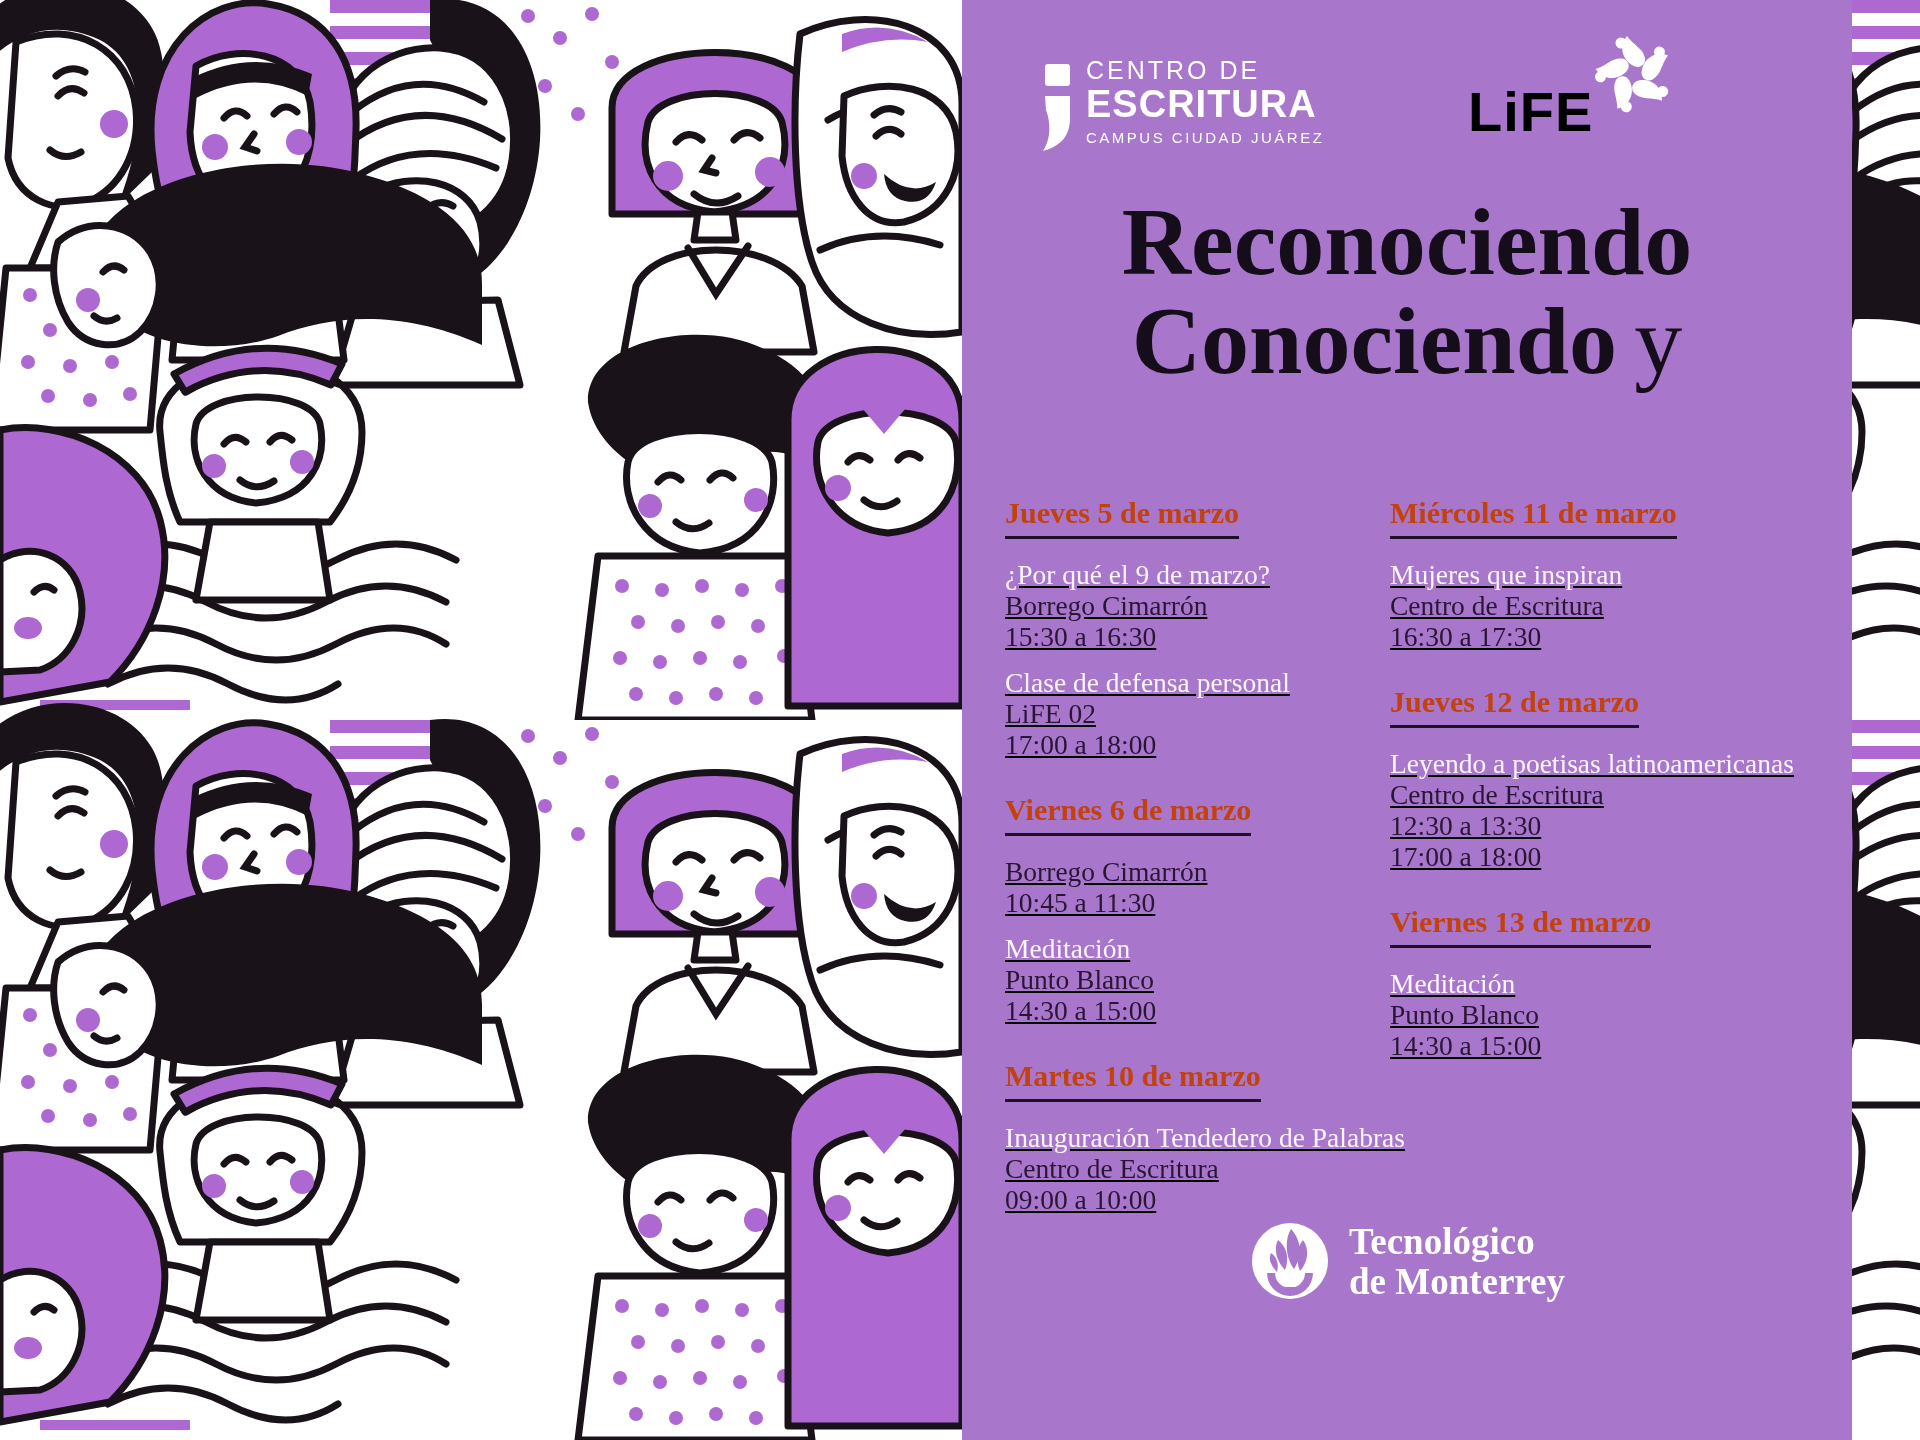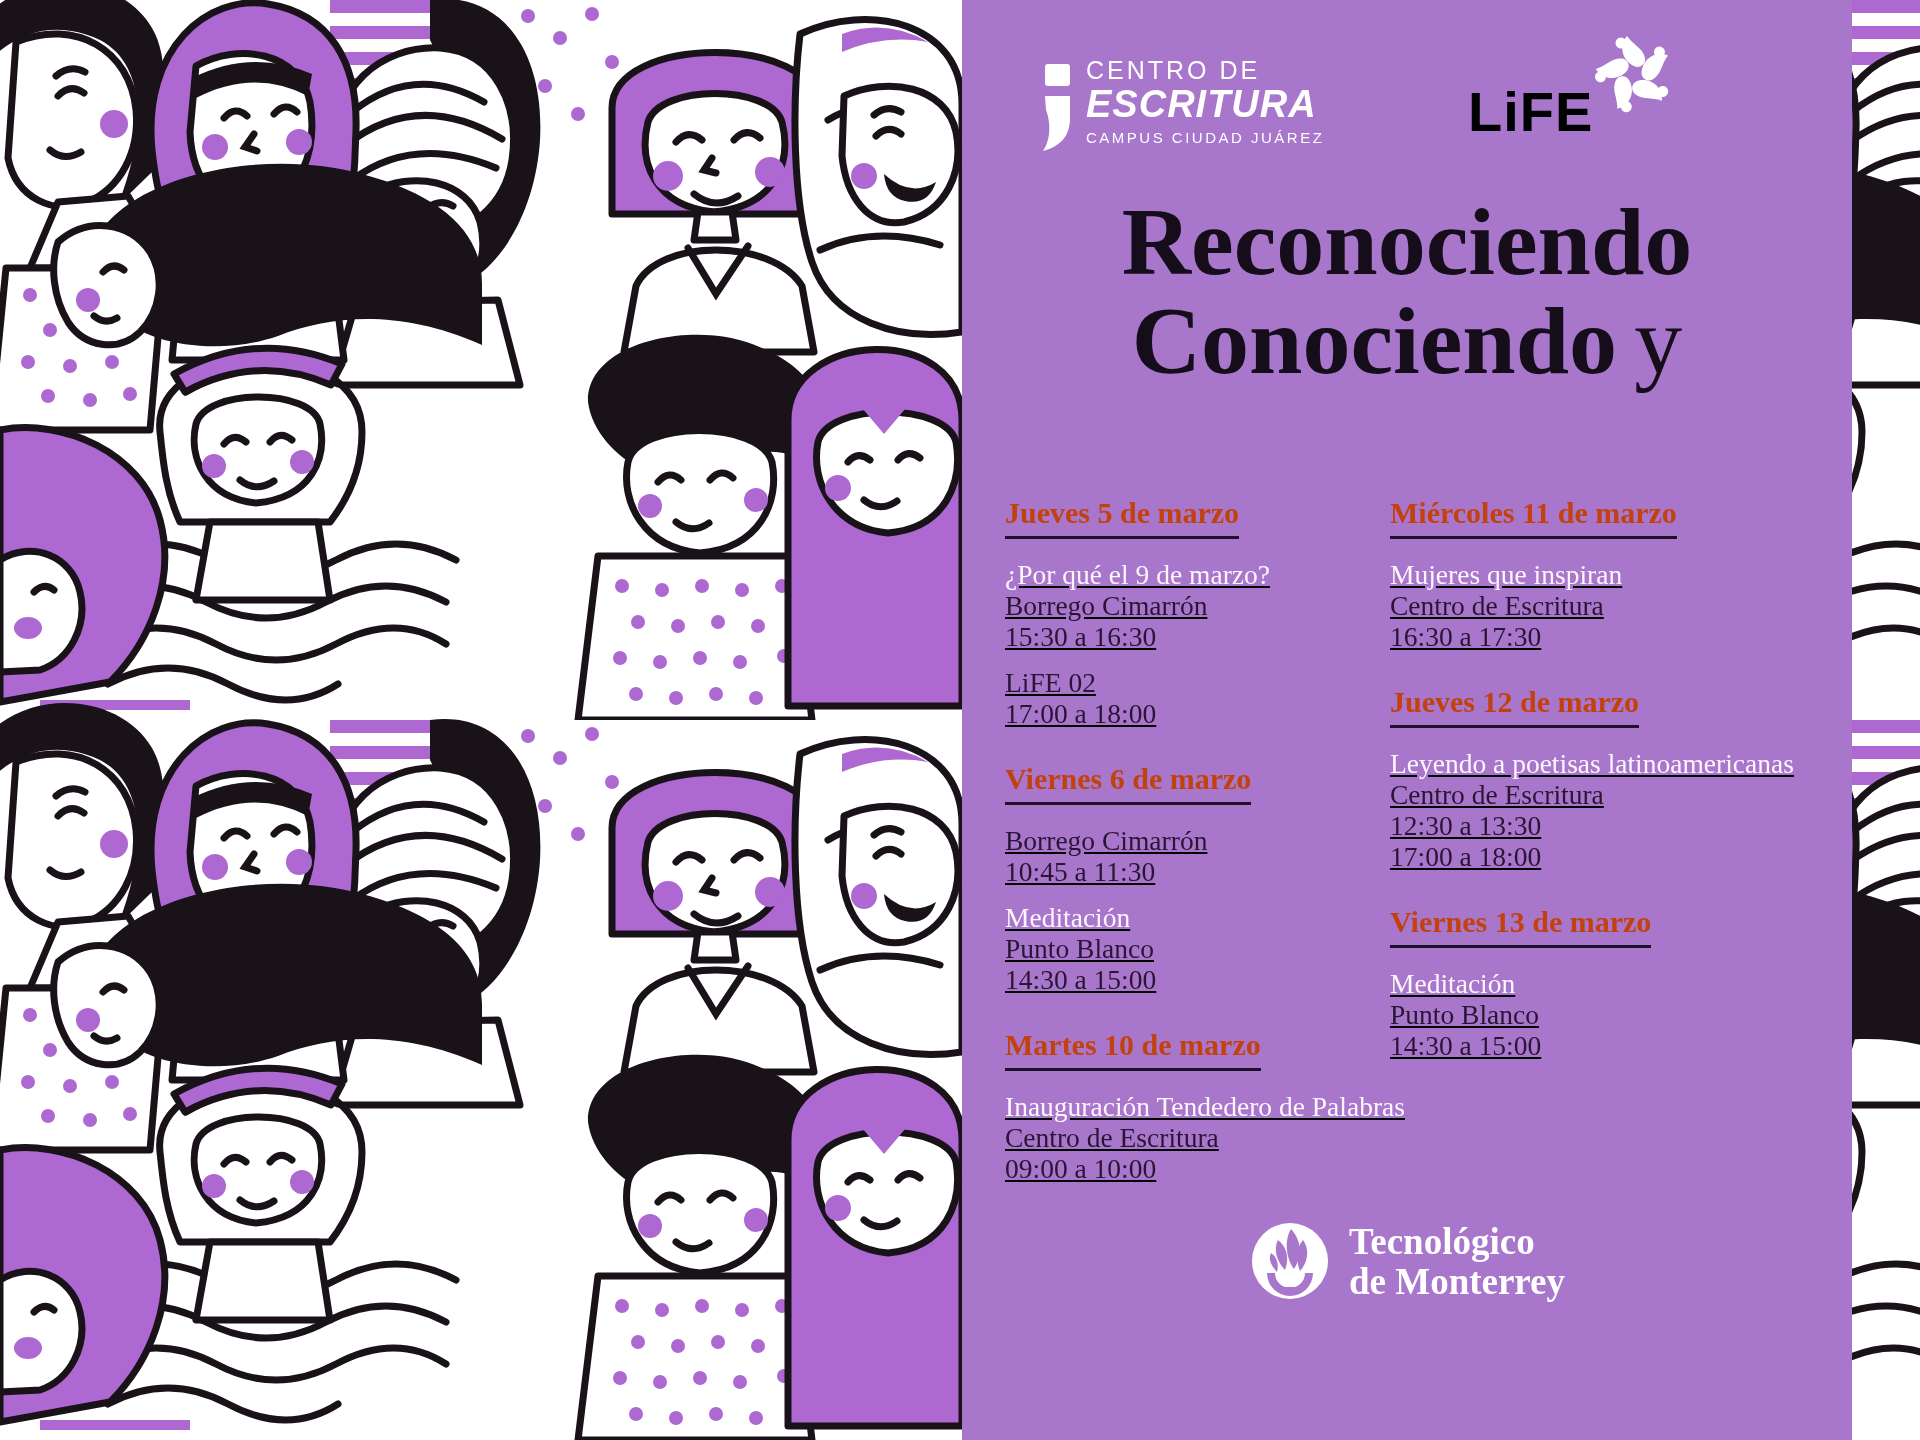--- a/index.html
+++ b/index.html
@@ -10,21 +10,21 @@
   
   .illustration-left{position:absolute;left:0;top:0;width:962px;height:1440px;overflow:hidden;}
   .illustration-right{position:absolute;left:1852px;top:0;width:68px;height:1440px;overflow:hidden;}
   
   .panel{position:absolute;left:962px;top:0;width:890px;height:1440px;background:#a877cb;}
   
   .logo-centro{position:absolute;left:1042px;top:56px;display:flex;align-items:flex-start;}
   .logo-centro .mark{width:30px;height:88px;margin-top:8px;}
   .logo-centro .words{margin-left:14px;color:#ffffff;font-family:"Liberation Sans", sans-serif;}
   .centro-line1{font-size:25px;letter-spacing:3px;font-weight:400;line-height:28px;}
-  .centro-line2{font-size:38px;letter-spacing:1px;font-weight:700;line-height:40px;font-style:italic;}
+  .centro-line2{font-size:38px;letter-spacing:1px;font-weight:700;line-height:40px;}
   .centro-line3{font-size:15px;letter-spacing:2.5px;font-weight:400;line-height:24px;margin-top:2px;text-align:center;}
   .logo-life{position:absolute;left:1468px;top:26px;width:220px;height:130px;}
   .life-text{position:absolute;left:0;top:58px;color:#000000;font-family:"Liberation Sans", sans-serif;
              font-weight:700;font-size:56px;line-height:56px;letter-spacing:1px;}
   .life-star{position:absolute;left:118px;top:0;width:96px;height:96px;}
   
   .title{position:absolute;left:962px;top:192px;width:890px;text-align:center;
          color:#150d19;font-weight:700;font-size:96px;line-height:99px;}
   .title .light{font-weight:400;margin-left:0.18em;}
   
@@ -271,20 +271,21 @@
 <div class="col col-left">
   <div class="section">
     <div class="section-heading">Jueves 5 de marzo</div>
     <div>
         <div class="event">
           <div class="event-name">¿Por qué el 9 de marzo?</div>
           <div class="event-detail">Borrego Cimarrón</div>
           <div class="event-detail">15:30 a 16:30</div>
         </div>
         <div class="event">
+          <div class="event-name">Clase de defensa personal</div>
           <div class="event-detail">LiFE 02</div>
           <div class="event-detail">17:00 a 18:00</div>
         </div>
       </div>
   </div>
 
   <div class="section">
     <div class="section-heading">Viernes 6 de marzo</div>
     <div>
         <div class="event">

